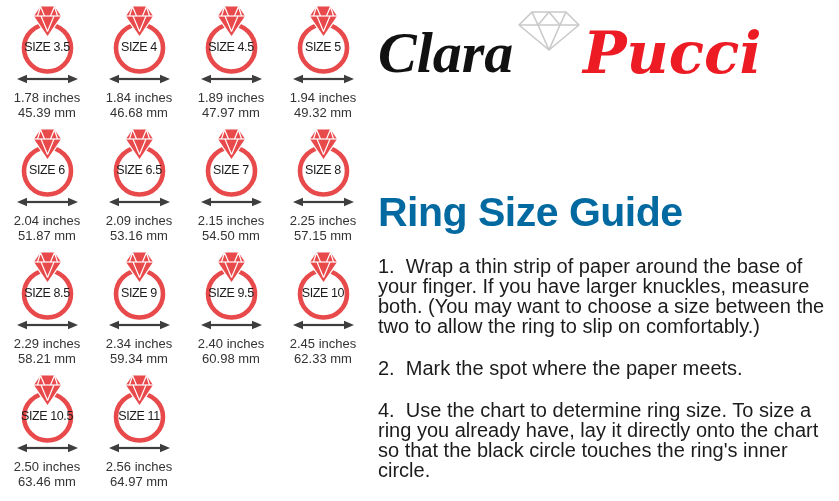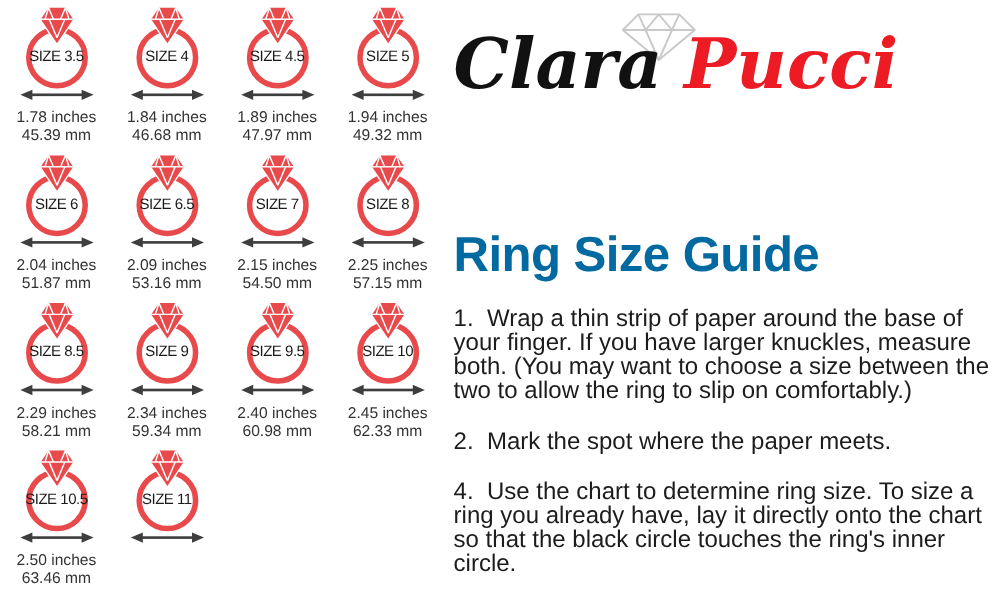--- a/index.html
+++ b/index.html
@@ -37,22 +37,22 @@
   }
   
   .logo{position:absolute;left:378px;top:10px;width:420px;height:92px;}
   .logo-diamond{position:absolute;left:138px;top:0;width:66px;height:42px;}
   .logo-diamond path{stroke:var(--diamond-gray);fill:none;stroke-width:1.6;stroke-linejoin:round;}
   .brand{
     position:absolute;top:14px;
     font-family:"DejaVu Serif",serif;font-style:italic;font-weight:bold;
     font-size:58px;line-height:1;white-space:nowrap;
   }
-  .brand-first{left:0;color:var(--brand-black);}
-  .brand-second{left:192px;color:var(--logo-red);}
+  .brand-first{left:0;color:var(--brand-black);font-family:Liberation Serif, serif;}
+  .brand-second{left:205px;color:var(--logo-red);}
   
   .guide-title{
     position:absolute;left:378px;top:190px;margin:0;
     font-size:41px;line-height:44px;font-weight:bold;
     letter-spacing:-0.5px;color:#0369a1;white-space:nowrap;
   }
   .steps{position:absolute;left:378px;top:256px;width:452px;}
   .steps p{
     margin:0 0 22px;font-size:20px;line-height:20px;
     color:var(--text-dark);white-space:pre-wrap;
@@ -227,20 +227,24 @@
         <div>2.50 inches</div>
         <div>63.46 mm</div>
       </div>
     </div>
 
     <div class="cell">
       <svg class="ring-svg">
           <use href="#ringsym"></use>
         </svg>
       <div class="ring-label">SIZE 11</div>
+      <div class="measure">
+        <div>2.56 inches</div>
+        <div>64.97 mm</div>
+      </div>
     </div>
 
   </div>
 
   <div class="logo">
     <svg class="logo-diamond" viewBox="0 0 64 42">
       <path d="M15,2 L49,2 L62,15 L32,40 L2,15 Z"></path>
       <path d="M2,15 H62"></path>
       <path d="M15,2 L21,15 M49,2 L43,15 M32,2 L21,15 M32,2 L43,15"></path>
       <path d="M21,15 L32,40 M43,15 L32,40"></path>

